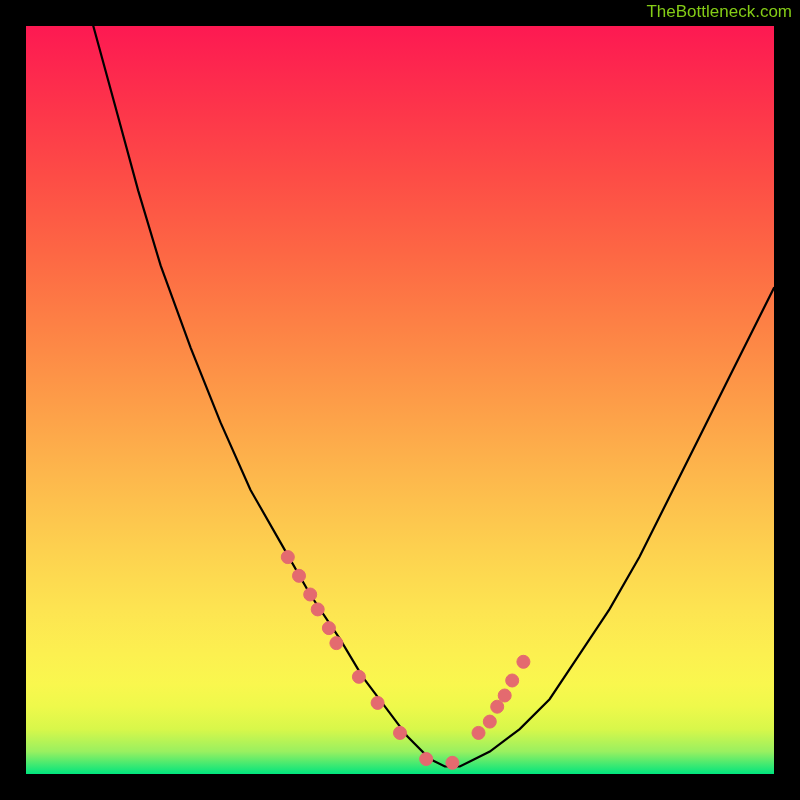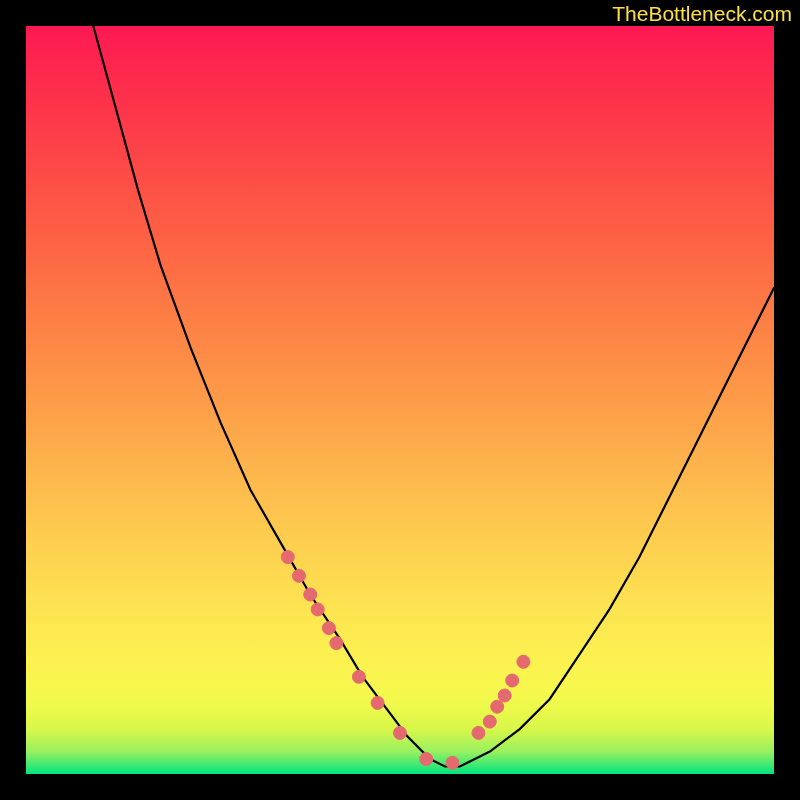--- a/index.html
+++ b/index.html
@@ -28,22 +28,22 @@
   }
   .plot svg {
     display: block;
     width: 748px;
     height: 748px;
   }
   .watermark {
     position: absolute;
     top: 2px;
     right: 8px;
-    color: #fde047;
-    font-size: 21px;
+    color: #84cc16;
+    font-size: 17px;
     letter-spacing: 0px;
     font-weight: 400;
   }
 </style>
 </head>
 <body>
 
 <div class="frame">
 
   <div class="watermark">TheBottleneck.com</div>

